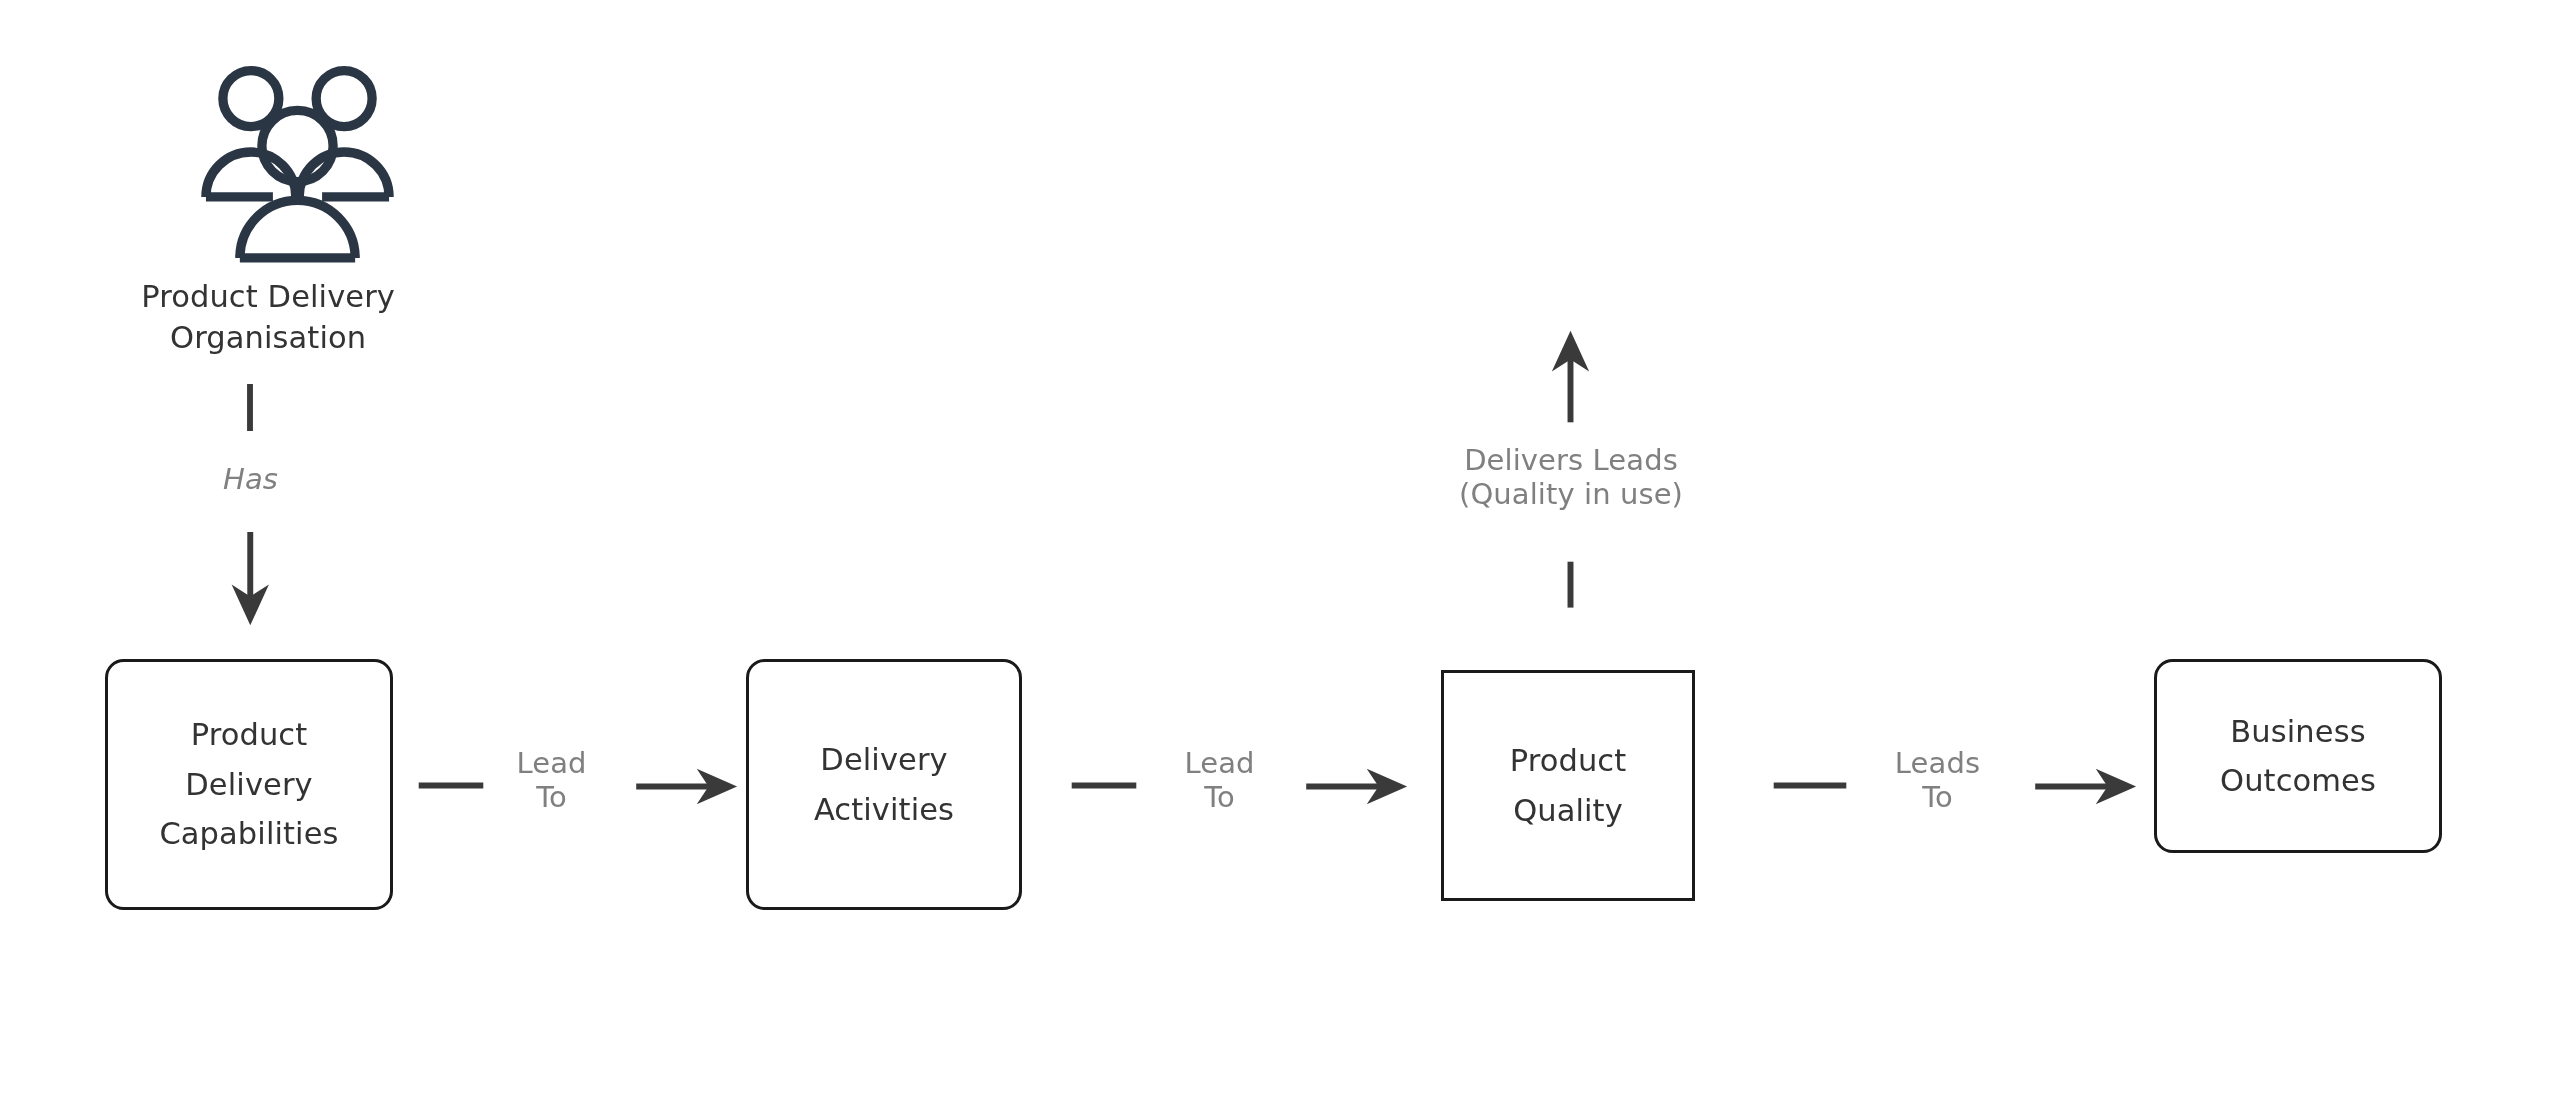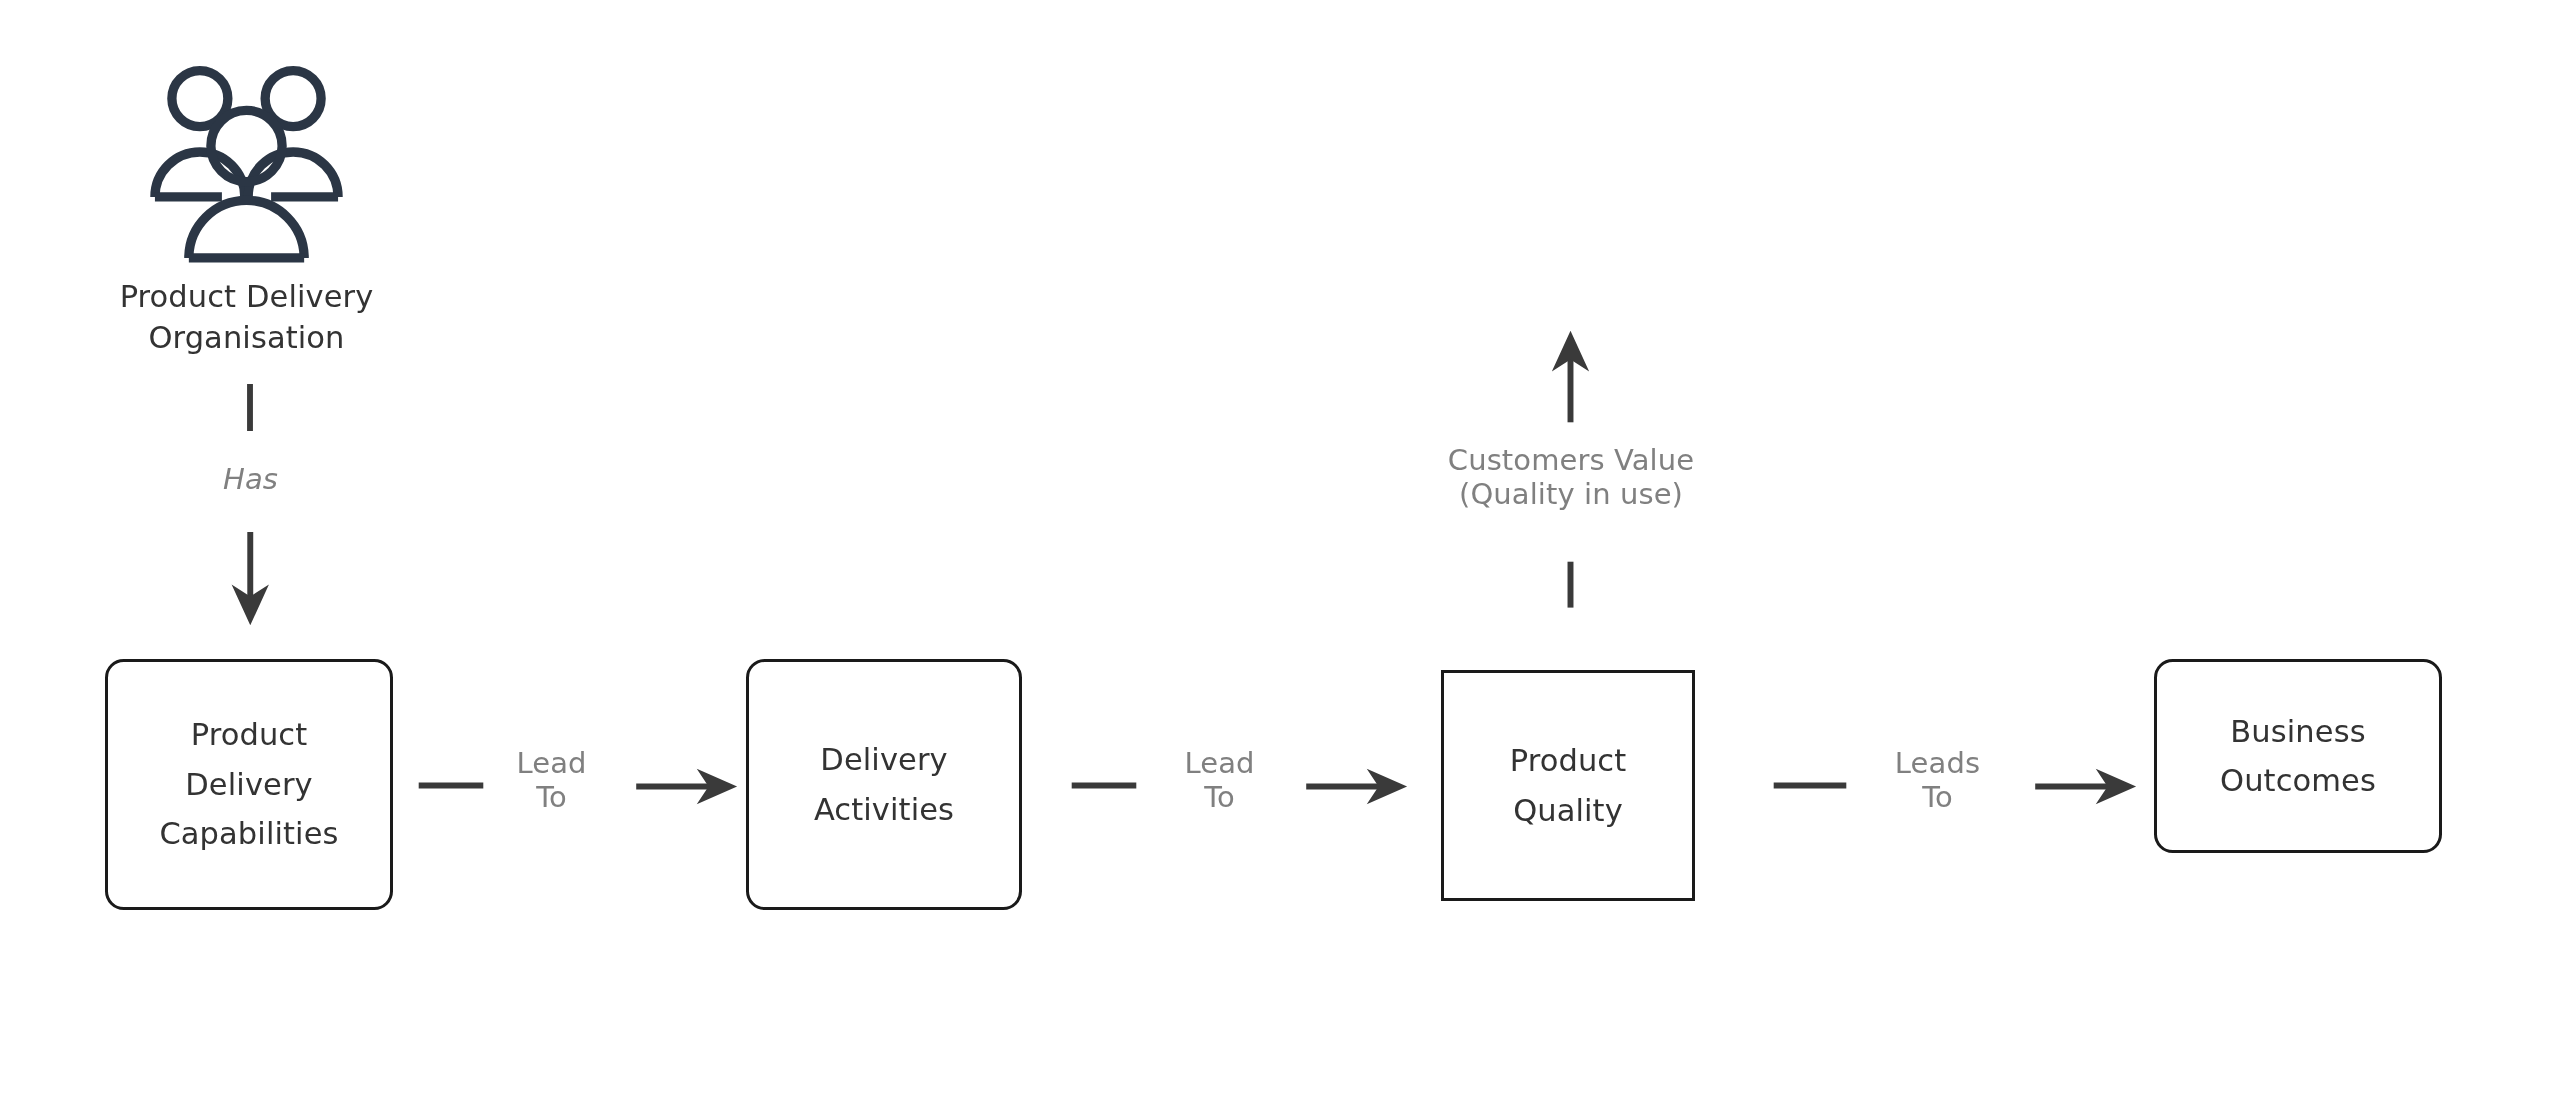--- a/index.html
+++ b/index.html
@@ -19,21 +19,21 @@
   .canvas {
     position: absolute;
     inset: 0;
   }
 
   
   .actor {
     position: absolute;
     display: flex;
     flex-direction: column;
-    align-items: center;
+    align-items: flex-end;
   }
   .actor-icon {
     display: block;
     line-height: 0;
   }
   .actor-label {
     margin-top: 12px;
     font-size: 30.5px;
     line-height: 1.33;
     color: #333333;
@@ -145,21 +145,21 @@
 To</div>
   <svg class="conn-svg" style="left:1306px; top:768px;" width="103" height="37" viewBox="0 0 122 44">
     <line x1="0" y1="22" x2="94" y2="22" stroke="#3a3a3a" stroke-width="7"></line>
     <path d="M120 22 L 72 1 L 86 22 L 72 43 Z" fill="#3a3a3a"></path>
   </svg>
 
   <svg class="conn-svg" style="left:1545px; top:329px;" width="51" height="95" viewBox="0 0 60 112">
     <line x1="30" y1="110" x2="30" y2="26" stroke="#3a3a3a" stroke-width="7"></line>
     <path d="M30 2 L 8 50 L 30 36 L 52 50 Z" fill="#3a3a3a"></path>
   </svg>
-  <div class="connector-label" style="left:1391px; top:443px; width:360px;">Customers Value
+  <div class="connector-label" style="left:1391px; top:443px; width:360px;">Delivers Leads
 (Quality in use)</div>
   <svg class="conn-svg" style="left:1545px; top:560px;" width="51" height="51" viewBox="0 0 60 60">
     <line x1="30" y1="2" x2="30" y2="56" stroke="#3a3a3a" stroke-width="7"></line>
   </svg>
 
   <div class="node square" style="left:1441px; top:670px; width:254px; height:231px;">
     <div class="node-label">Product
 Quality</div>
   </div>
 

